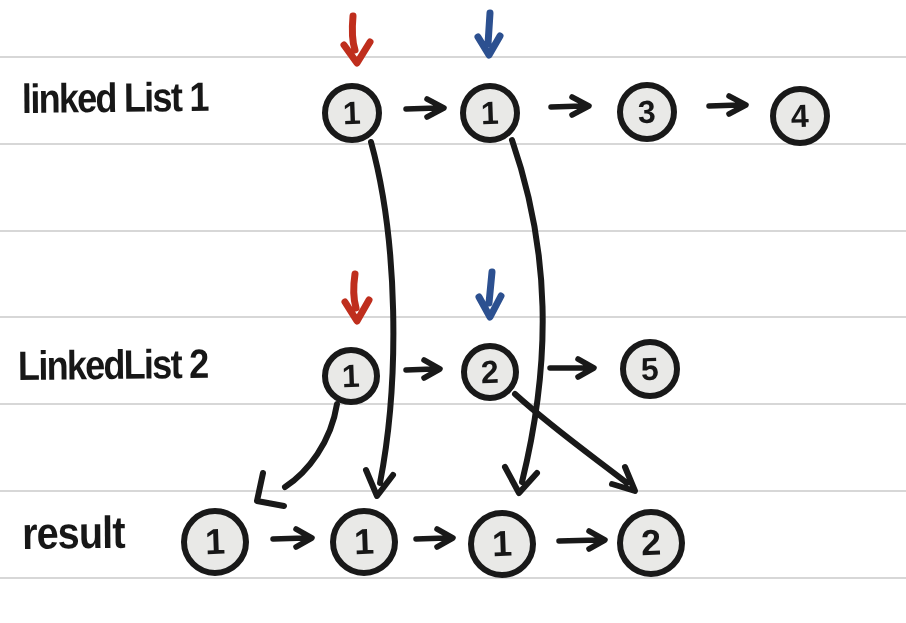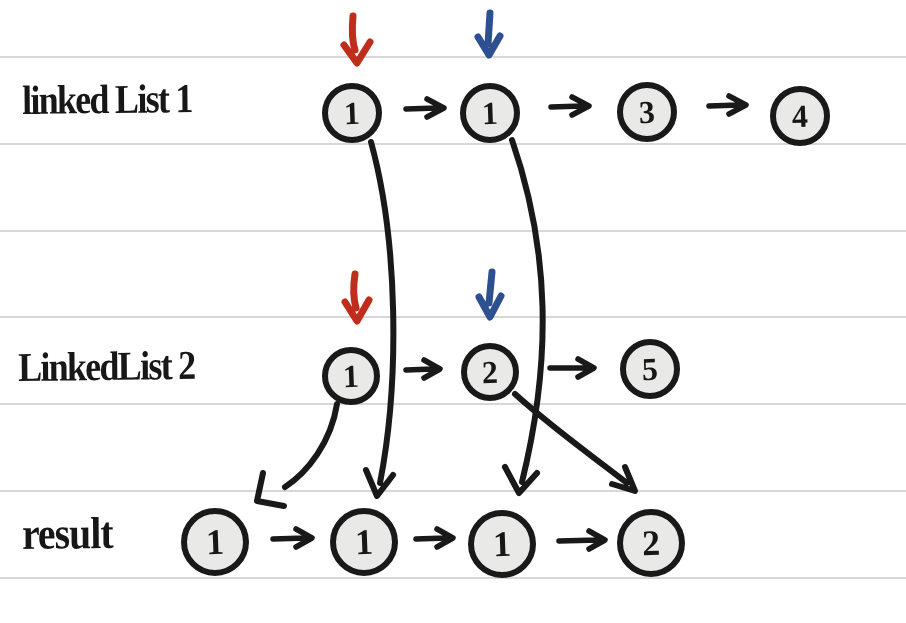--- a/index.html
+++ b/index.html
@@ -1,18 +1,18 @@
 <!DOCTYPE html>
 <html><head>
 <meta charset="utf-8">
 <style>
   html,body{margin:0;padding:0;background:#ffffff;}
   .canvas{
     position:relative;width:906px;height:623px;overflow:hidden;
-    background:#ffffff;font-family:Liberation Serif, serif;
+    background:#ffffff;font-family:Liberation Sans, sans-serif;
   }
   .rule{position:absolute;left:0;width:906px;height:2px;background:#d7d7d7;z-index:1;}
   .overlay{position:absolute;left:0;top:0;z-index:3;}
   .row-label{
     position:absolute;z-index:2;color:#171717;font-weight:700;
     letter-spacing:-2px;transform:scaleX(0.88) rotate(-0.6deg);transform-origin:left center;
     white-space:nowrap;
   }
   .label-1{left:22px;top:76px;font-size:41px;}
   .label-2{left:18px;top:343px;font-size:41px;}

